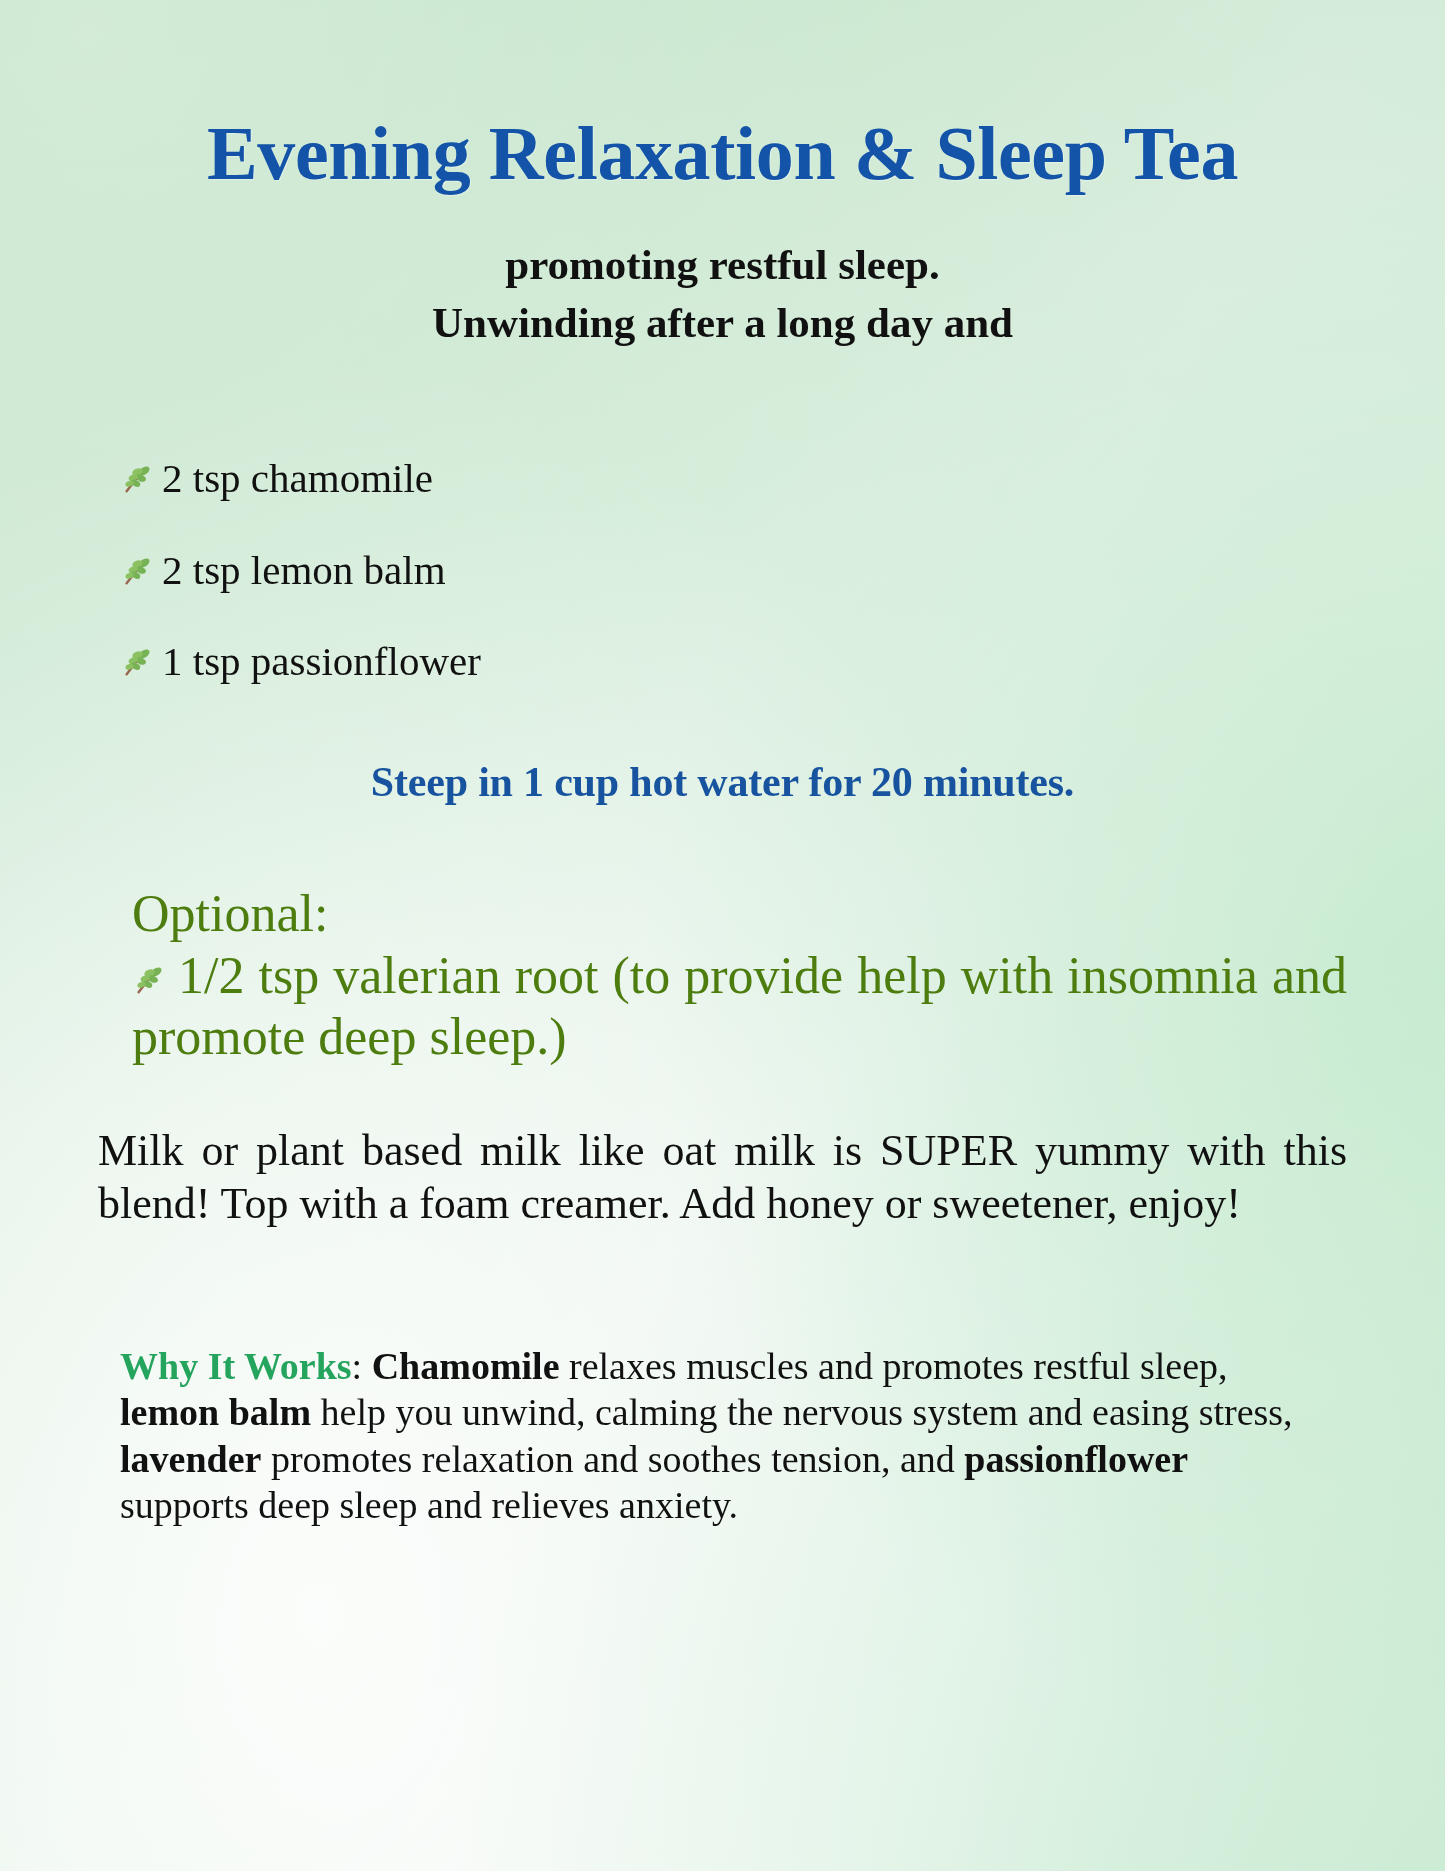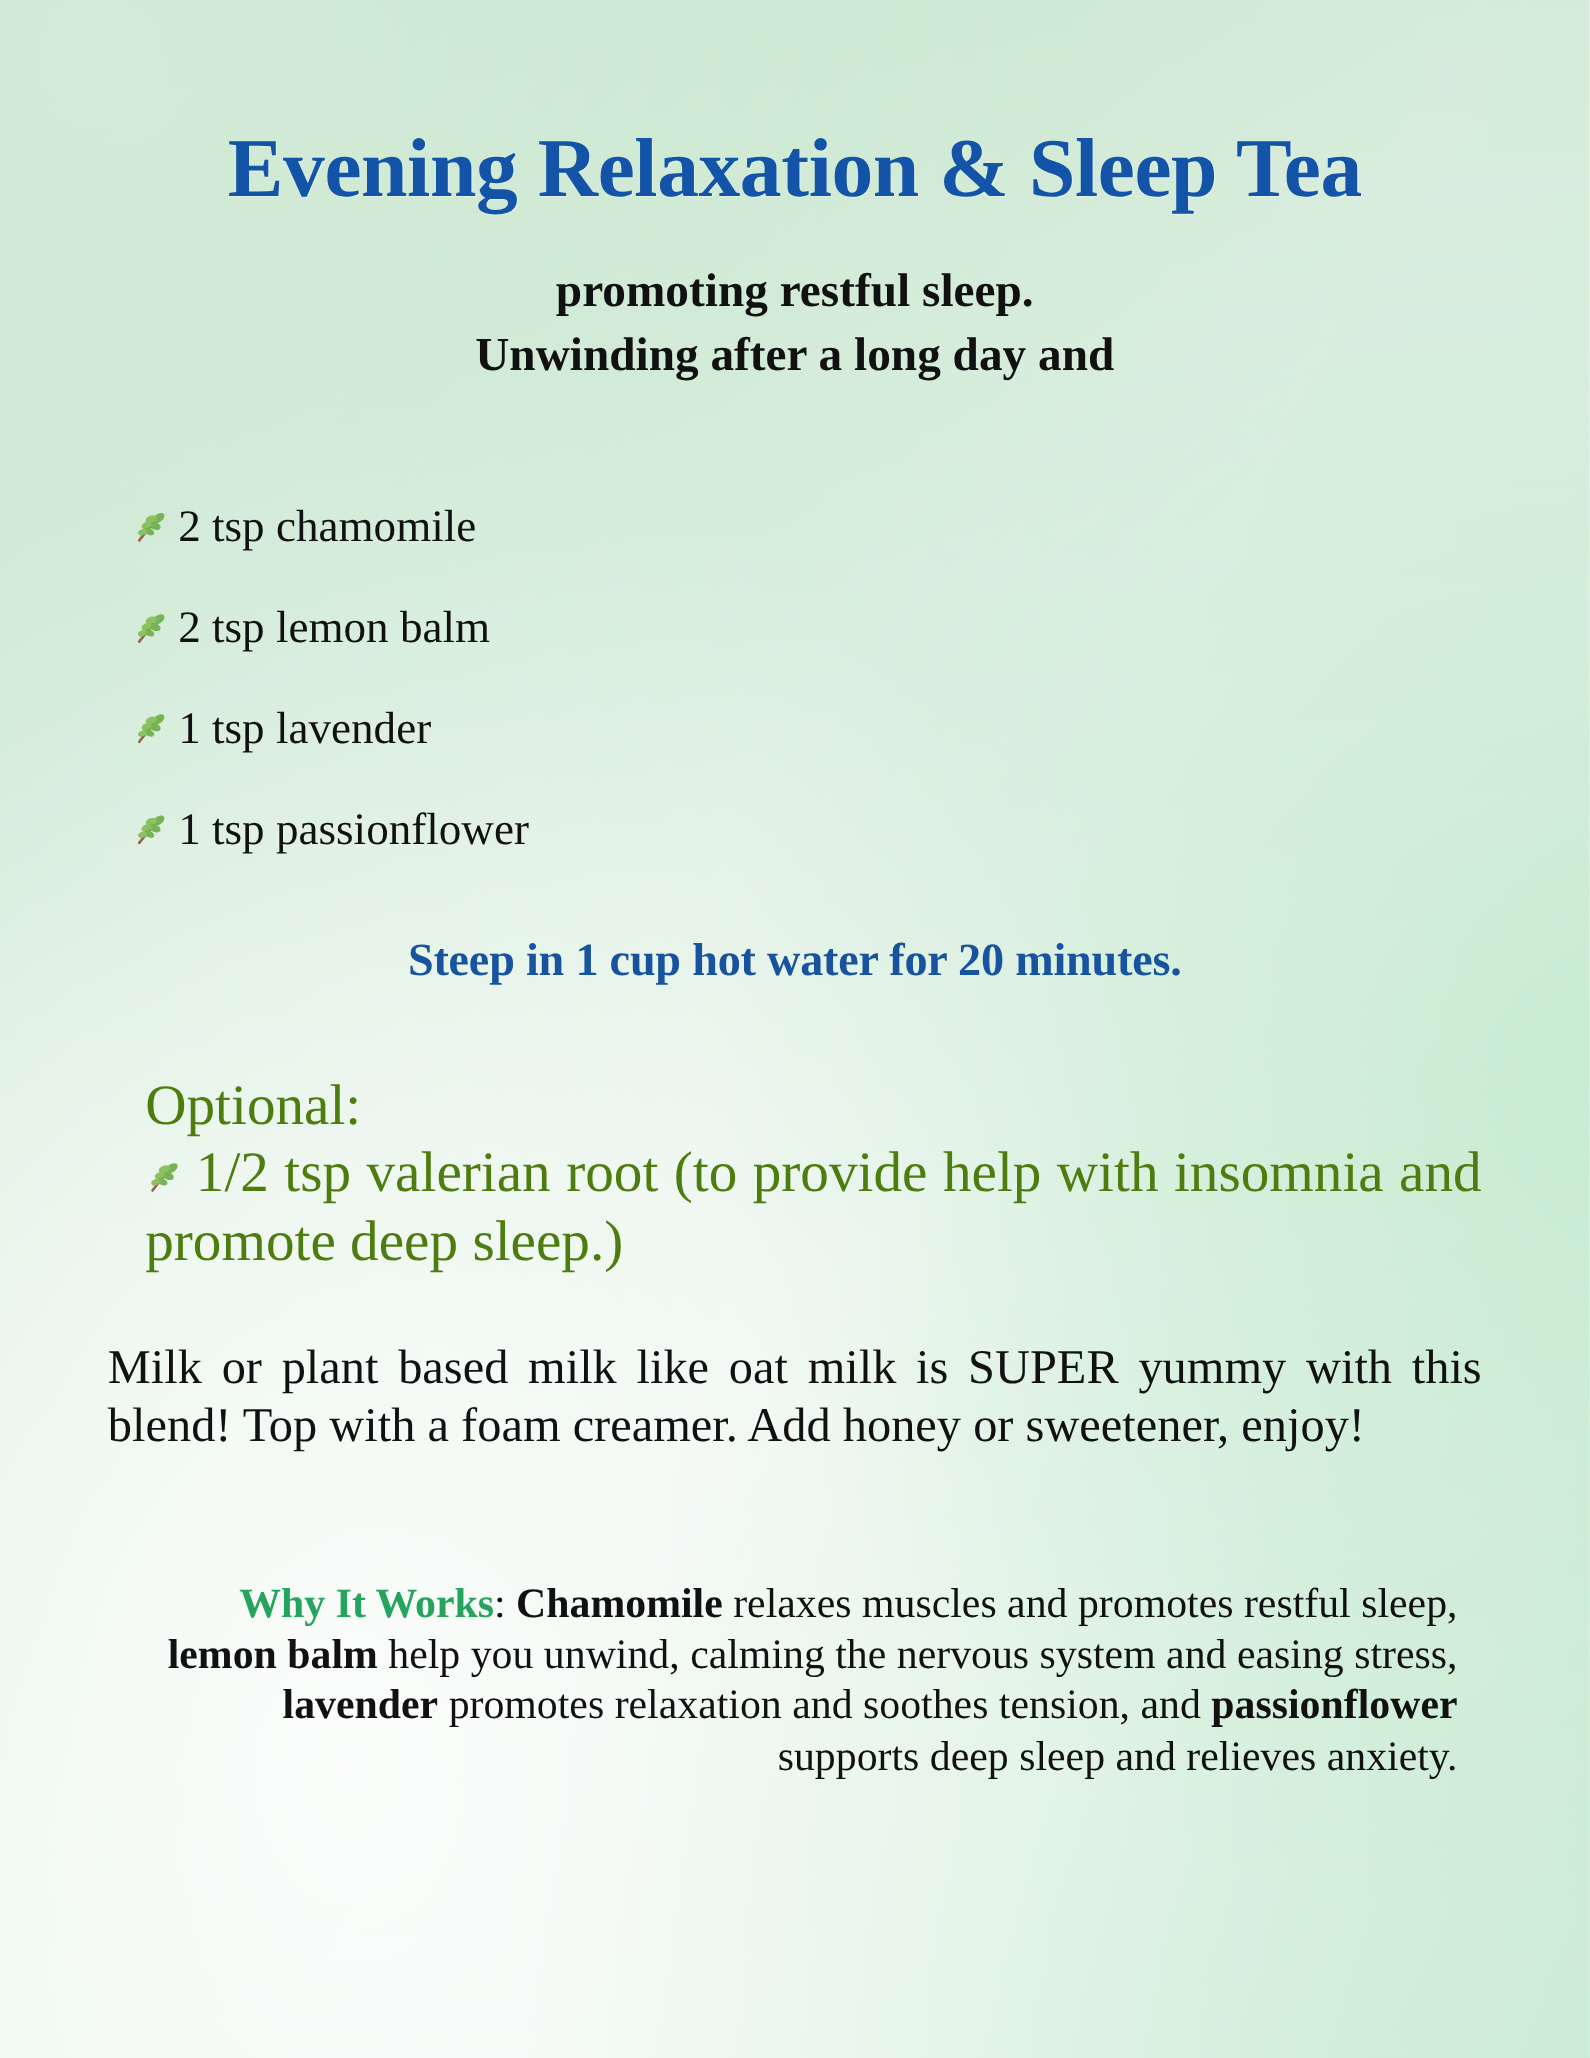--- a/index.html
+++ b/index.html
@@ -155,21 +155,21 @@
     text-align-last: left;
   }
 
   
   .why-paragraph {
     margin: 0;
     padding: 112px 22px 0 22px;
     font-size: 38px;
     line-height: 1.22;
     color: #111111;
-    text-align: right;
+    text-align: left;
   }
   .why-label {
     color: #24a45d;
     font-weight: 700;
   }
   .why-paragraph b { font-weight: 700; }
 </style>
 </head>
 <body>
 
@@ -209,34 +209,20 @@
           <ellipse cx="18.5" cy="10.5" rx="5.6" ry="3.5" transform="rotate(-18 18.5 10.5)" fill="#8cc162"></ellipse>
           <ellipse cx="22" cy="17" rx="5.8" ry="3.6" transform="rotate(22 22 17)" fill="#77b255"></ellipse>
           <ellipse cx="14" cy="16.5" rx="5.1" ry="3.2" transform="rotate(-24 14 16.5)" fill="#8cc162"></ellipse>
           <ellipse cx="16.5" cy="22.5" rx="5.2" ry="3.2" transform="rotate(26 16.5 22.5)" fill="#77b255"></ellipse>
           <ellipse cx="10" cy="23" rx="4.4" ry="2.8" transform="rotate(-22 10 23)" fill="#8cc162"></ellipse>
         </svg>
       </span>
       <span>2 tsp lemon balm</span>
     </li>
 
-    <li class="ingredient-item">
-      <span class="herb-icon">
-        <svg viewBox="0 0 36 36" xmlns="http://www.w3.org/2000/svg">
-          <path d="M7 31 L24 9" stroke="#99674f" stroke-width="2.6" stroke-linecap="round" fill="none"></path>
-          <ellipse cx="25.5" cy="9.5" rx="6.4" ry="3.9" transform="rotate(-34 25.5 9.5)" fill="#77b255"></ellipse>
-          <ellipse cx="18.5" cy="10.5" rx="5.6" ry="3.5" transform="rotate(-18 18.5 10.5)" fill="#8cc162"></ellipse>
-          <ellipse cx="22" cy="17" rx="5.8" ry="3.6" transform="rotate(22 22 17)" fill="#77b255"></ellipse>
-          <ellipse cx="14" cy="16.5" rx="5.1" ry="3.2" transform="rotate(-24 14 16.5)" fill="#8cc162"></ellipse>
-          <ellipse cx="16.5" cy="22.5" rx="5.2" ry="3.2" transform="rotate(26 16.5 22.5)" fill="#77b255"></ellipse>
-          <ellipse cx="10" cy="23" rx="4.4" ry="2.8" transform="rotate(-22 10 23)" fill="#8cc162"></ellipse>
-        </svg>
-      </span>
-      <span>1 tsp lavender</span>
-    </li>
 
     <li class="ingredient-item">
       <span class="herb-icon">
         <svg viewBox="0 0 36 36" xmlns="http://www.w3.org/2000/svg">
           <path d="M7 31 L24 9" stroke="#99674f" stroke-width="2.6" stroke-linecap="round" fill="none"></path>
           <ellipse cx="25.5" cy="9.5" rx="6.4" ry="3.9" transform="rotate(-34 25.5 9.5)" fill="#77b255"></ellipse>
           <ellipse cx="18.5" cy="10.5" rx="5.6" ry="3.5" transform="rotate(-18 18.5 10.5)" fill="#8cc162"></ellipse>
           <ellipse cx="22" cy="17" rx="5.8" ry="3.6" transform="rotate(22 22 17)" fill="#77b255"></ellipse>
           <ellipse cx="14" cy="16.5" rx="5.1" ry="3.2" transform="rotate(-24 14 16.5)" fill="#8cc162"></ellipse>
           <ellipse cx="16.5" cy="22.5" rx="5.2" ry="3.2" transform="rotate(26 16.5 22.5)" fill="#77b255"></ellipse>

